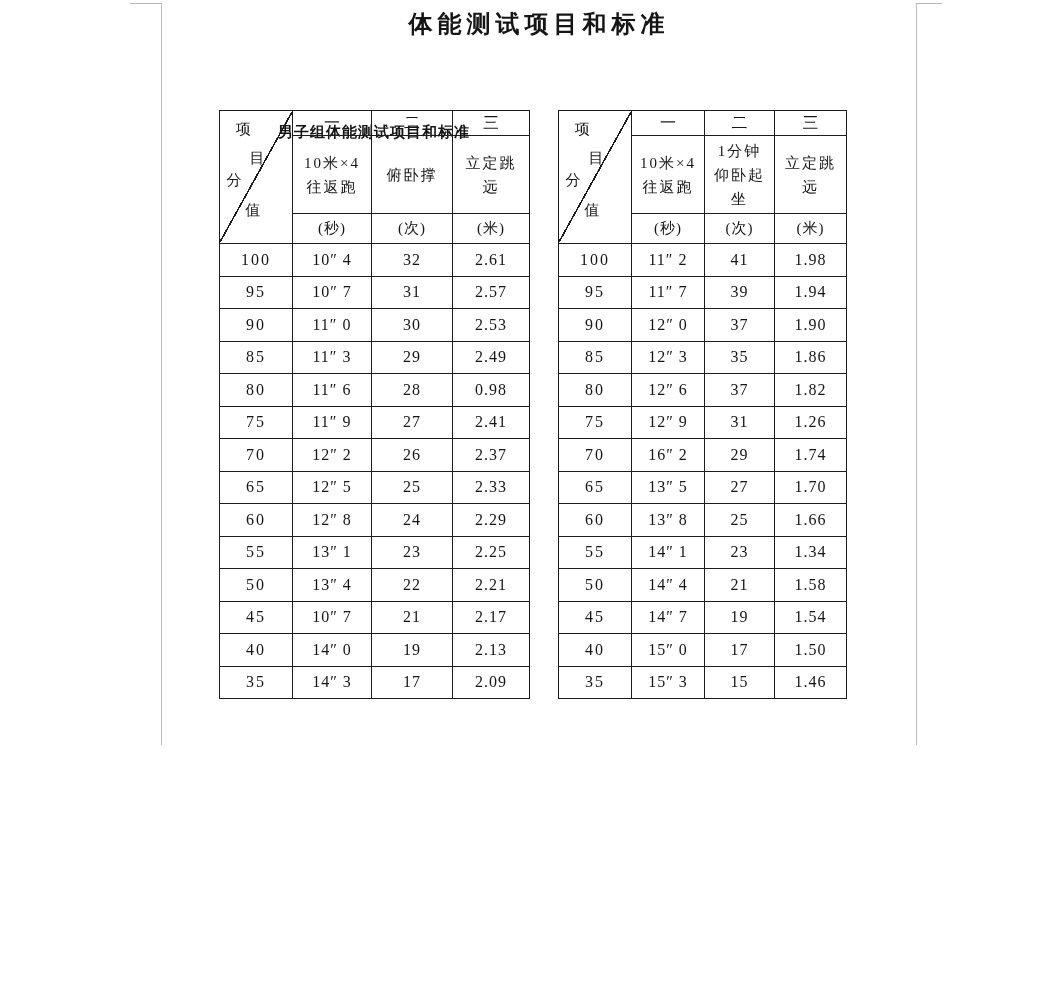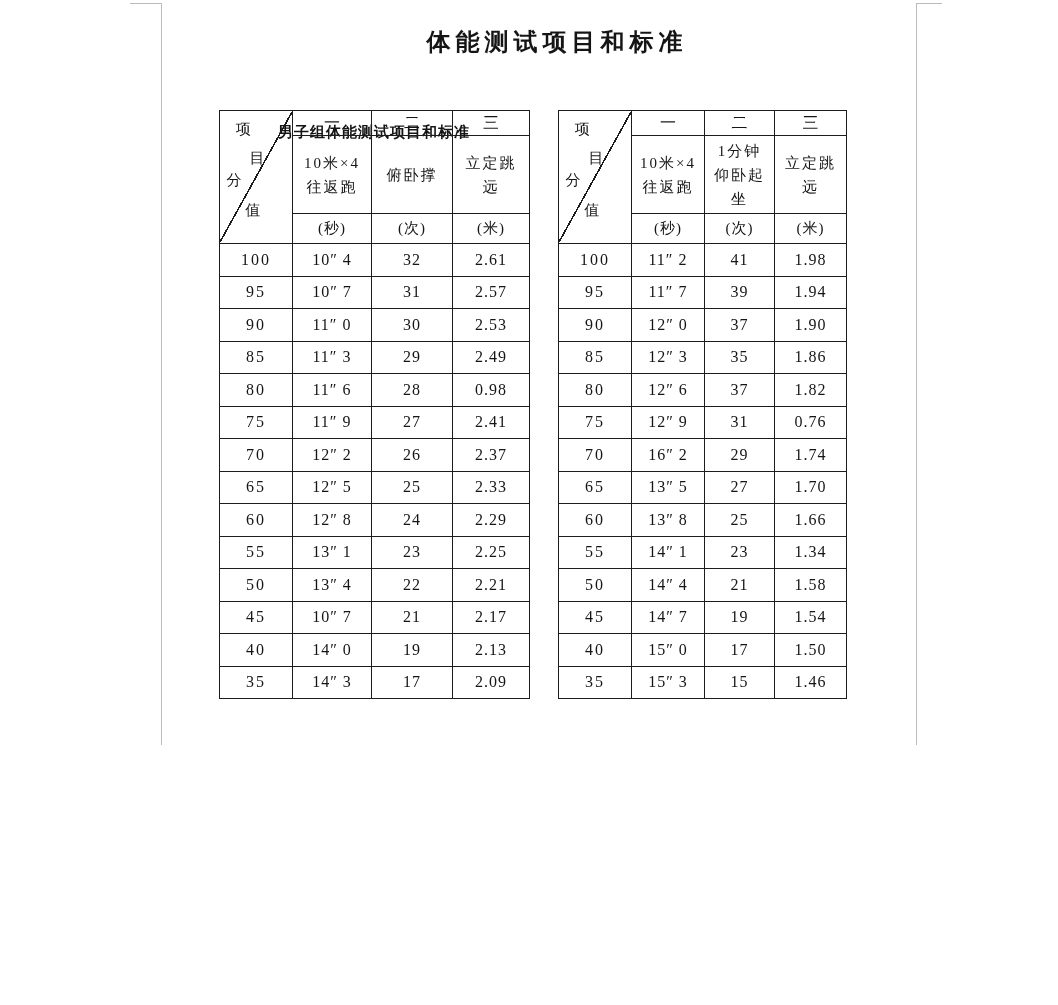--- a/index.html
+++ b/index.html
@@ -15,21 +15,21 @@
   
   .v-edge { position: absolute; width: 1px; top: 3px; height: 742px; background: #bcbcbc; }
   .ve-l { left: 161px; }
   .ve-r { left: 916px; }
   .h-tick { position: absolute; height: 1px; top: 3px; background: #bcbcbc; }
   .ht-l { left: 130px; width: 32px; }
   .ht-r { left: 916px; width: 26px; }
 
   
   .doc-title {
-    position: absolute; left: 162px; top: 8px; width: 754px; margin: 18px;
+    position: absolute; left: 162px; top: 8px; width: 754px; margin: 0;
     text-align: center; font-size: 24px; font-weight: bold; letter-spacing: 5px;
     font-family: "Liberation Serif", "DejaVu Serif", serif;
   }
 
   
   .table-caption {
     position: absolute; top: 83px; margin: 0; text-align: center;
     font-size: 15px; font-weight: bold; letter-spacing: 1px;
     font-family: "Liberation Sans", "DejaVu Sans", sans-serif;
   }
@@ -288,21 +288,21 @@
         <tr class="data-row">
           <td class="score-cell">80</td>
           <td class="value-cell">12″ 6</td>
           <td class="value-cell">37</td>
           <td class="value-cell">1.82</td>
         </tr>
         <tr class="data-row">
           <td class="score-cell">75</td>
           <td class="value-cell">12″ 9</td>
           <td class="value-cell">31</td>
-          <td class="value-cell">0.76</td>
+          <td class="value-cell">1.26</td>
         </tr>
         <tr class="data-row">
           <td class="score-cell">70</td>
           <td class="value-cell">16″ 2</td>
           <td class="value-cell">29</td>
           <td class="value-cell">1.74</td>
         </tr>
         <tr class="data-row">
           <td class="score-cell">65</td>
           <td class="value-cell">13″ 5</td>

